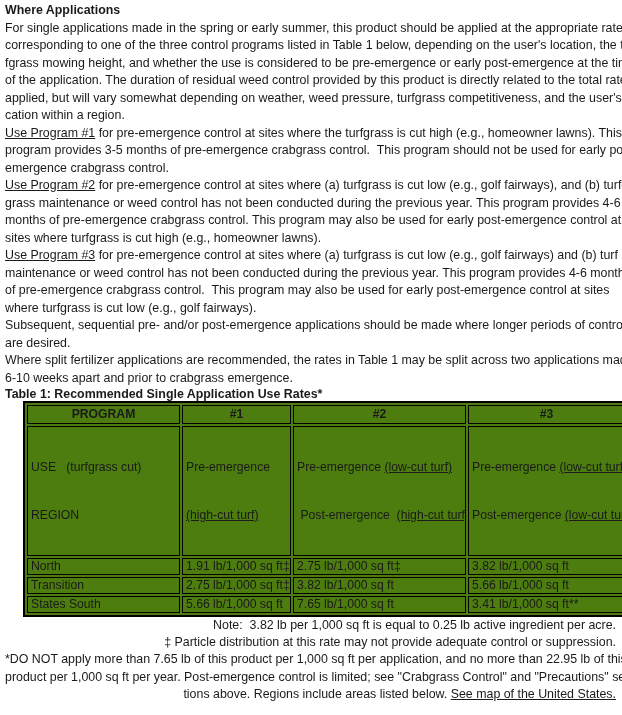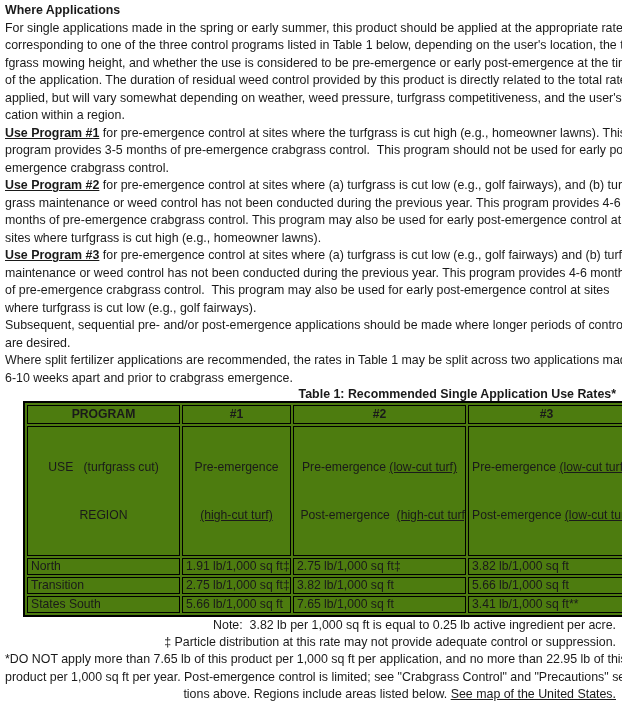--- a/index.html
+++ b/index.html
@@ -6,41 +6,41 @@
   body {
     width: 622px; height: 715px;
     background: #ffffff; color: #1a1a1a;
     font-family: "Liberation Sans", "DejaVu Sans", sans-serif;
     font-size: 12.4px;
     overflow: hidden;
   }
   .doc { padding: 2px 6px 0 5px; }
   p { margin: 0; white-space: pre; line-height: 17.5px; }
   .bold { font-weight: bold; }
-  .bu { font-weight: bold; text-decoration: underline; }
+  .bu { font-weight: normal; text-decoration: underline; }
   .u { text-decoration: underline; }
-  .table-title { text-align: right; font-weight: bold; line-height: 14px; white-space: normal; }
+  .table-title { text-align: left; font-weight: bold; line-height: 14px; white-space: normal; }
   table {
     border-collapse: separate;
     border-spacing: 2px;
     border: 2px solid #000;
     table-layout: fixed;
     width: 606px;
     margin-left: 18px;
     background: #4d7c0f;
   }
   th, td {
     border: 1px solid #000;
     padding: 0 3px;
     overflow: hidden;
     white-space: pre;
     font-size: 12.2px;
   }
   th { font-weight: bold; text-align: center; line-height: 15px; height: 17px; padding: 0; }
-  tr.use-row td { line-height: 16px; height: 33px; vertical-align: middle; text-align: center; }
+  tr.use-row td { line-height: 16px; height: 33px; vertical-align: middle; }
   tr.data-row td { line-height: 15px; height: 15px; }
   .cl { white-space: pre; }
   .notes p, .regions p, .footnote { line-height: 17.2px; text-align: right; }
 </style>
 </head>
 <body>
 
 <div class="doc">
 
   <p class="bold">Where Applications</p>

